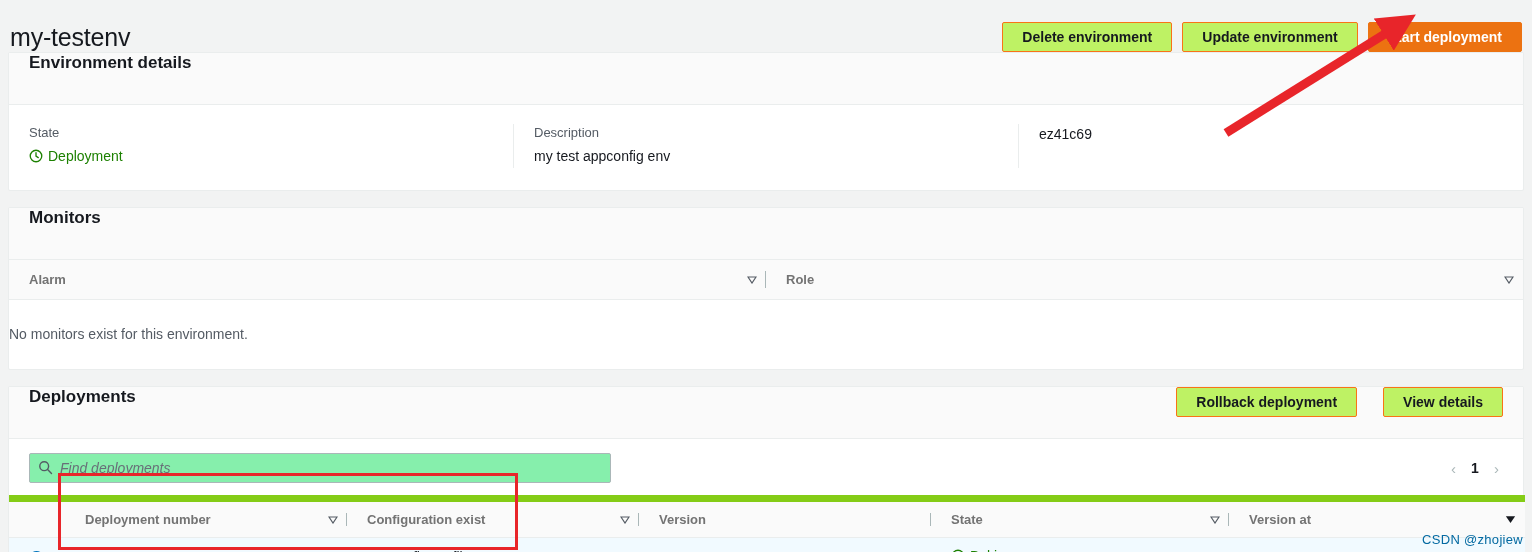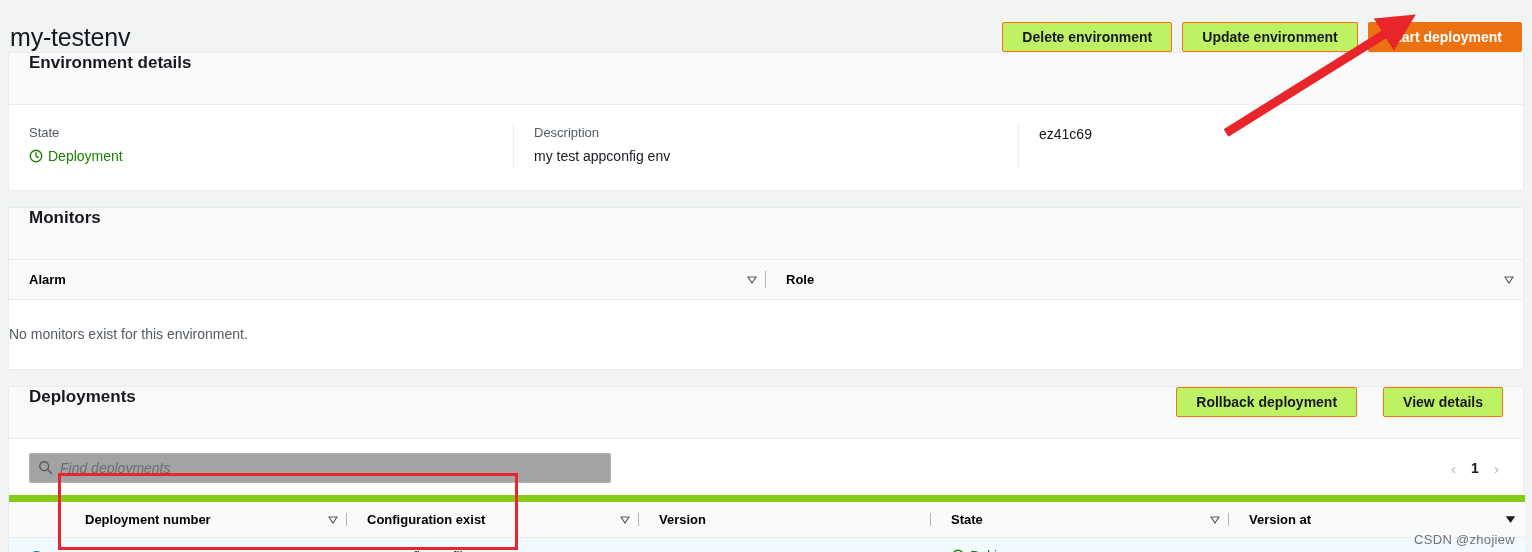--- a/index.html
+++ b/index.html
@@ -125,21 +125,21 @@
 
   
   table {
     width: 100%;
     border-collapse: collapse;
     table-layout: fixed;
   }
   thead th {
     font-size: 13px;
     font-weight: bold;
-    color: #000000;
+    color: #737373;
     text-align: left;
     height: 39px;
     padding: 0 0 0 20px;
     border-bottom: 1px solid #eaeded;
     background: #fafafa;
     vertical-align: middle;
     position: relative;
   }
   .th-inner {
     display: flex;
@@ -187,21 +187,21 @@
   .search-box input {
     width: 100%;
     height: 100%;
     border: 1px solid #aab7b8;
     border-radius: 2px;
     padding: 0 8px 0 30px;
     font-family: "Liberation Sans", "DejaVu Sans", sans-serif;
     font-size: 14px;
     font-style: italic;
     color: #16191f;
-    background: #a3a3a3;
+    background: #86efac;
     outline: none;
   }
   .search-box input::placeholder {
     color: #687078;
     font-style: italic;
   }
   .search-icon {
     position: absolute;
     left: 9px;
     top: 7px;
@@ -283,24 +283,24 @@
     position: absolute;
     left: 0;
     top: 0;
     width: 1532px;
     height: 552px;
     pointer-events: none;
     z-index: 29;
   }
   .watermark {
     position: absolute;
-    right: 17px;
+    right: 9px;
     bottom: 5px;
     font-size: 13px;
-    color: #737373;
+    color: #0369a1;
     z-index: 40;
     pointer-events: none;
     letter-spacing: 0.3px;
     margin-left: 37px;
   }
 </style>
 </head>
 <body>
 
 <div class="page-header">

